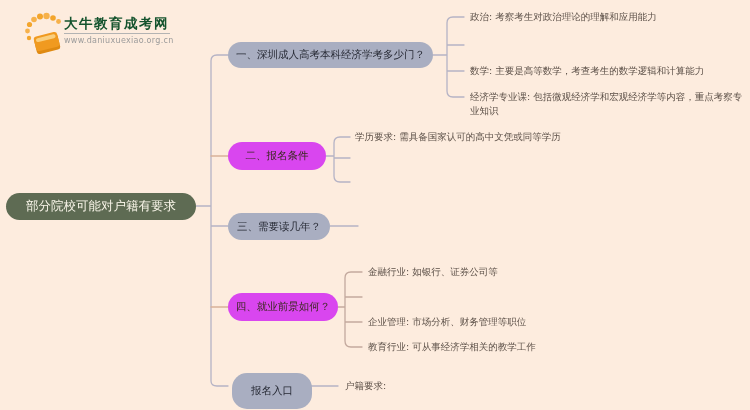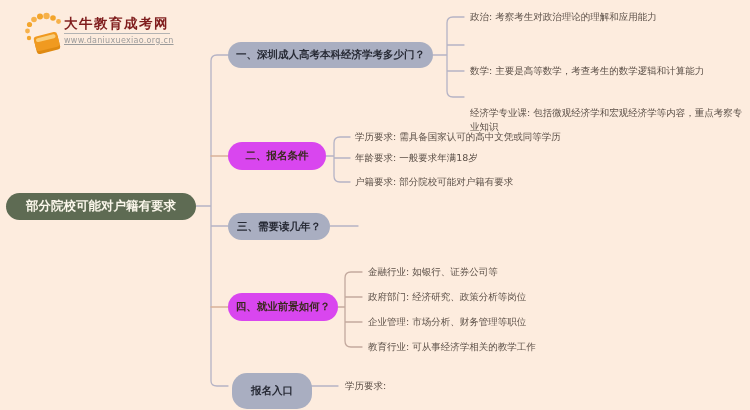--- a/index.html
+++ b/index.html
@@ -4,35 +4,35 @@
 <style>
   html,body { margin:0; padding:0; }
   .canvas {
     position:relative; width:750px; height:410px;
     background:#fdecde; overflow:hidden;
     font-family:"DejaVu Sans","Liberation Sans",sans-serif;
   }
   .lines { position:absolute; left:0; top:0; }
   .node {
     position:absolute; display:flex; align-items:center; justify-content:center;
-    border-radius:15px; font-weight:bold; font-size:10.5px;
+    border-radius:15px; font-weight:normal; font-size:10.5px;
     white-space:nowrap; box-sizing:border-box; padding:8px 8px;
   }
   .node.root { background:#5e6b53; color:#faf6ea; font-size:12.5px; border-radius:14px; }
   .node.blue { background:#a9aec1; color:#272a35; }
   .node.pink { background:#d946ef; color:#3a291f; }
   .leaf {
     position:absolute; font-size:9.5px; line-height:14px; color:#5c5048;
     white-space:nowrap;
   }
-  .leaf.wrap { white-space:normal;margin-top:16px; }
+  .leaf.wrap { white-space:normal; }
   .logo-title { position:absolute; left:64px; top:15px; font-size:13.5px; font-weight:bold;
-    color:#7f1d1d; letter-spacing:1.5px; }
+    color:#14532d; letter-spacing:1.5px; }
   .logo-divider { position:absolute; left:64px; top:33px; width:106px; height:1px; background:#b3b3b3; }
-  .logo-url { position:absolute; left:64px; top:36px; font-size:8px; color:#9b9b9b; letter-spacing:.3px;text-decoration:underline; }
+  .logo-url { position:absolute; left:64px; top:36px; font-size:8px; color:#9b9b9b; letter-spacing:.3px; }
 </style>
 </head>
 <body>
 
 <div class="canvas">
 
   <svg class="lines" width="750" height="410" viewBox="0 0 750 410" fill="none" stroke-linecap="round" stroke-linejoin="round">
 
     <path stroke="#b5b3c5" stroke-width="1.3" d="M196 206 H211 M211 61 V381 M211 61 Q211 55 217 55 H228 M211 381 Q211 386 217 386 H228 M211 226 H228"></path>
 
@@ -76,24 +76,21 @@
   <div class="node pink" style="left:228px;top:142px;width:98px;height:28px">二、报名条件</div>
   <div class="node blue" style="left:228px;top:213px;width:102px;height:27px">三、需要读几年？</div>
   <div class="node pink" style="left:228px;top:293px;width:110px;height:28px">四、就业前景如何？</div>
   <div class="node blue" style="left:232px;top:373px;width:80px;height:36px">报名入口</div>
 
   <div class="leaf" style="left:470px;top:10px">政治: 考察考生对政治理论的理解和应用能力</div>
   <div class="leaf" style="left:470px;top:64px">数学: 主要是高等数学，考查考生的数学逻辑和计算能力</div>
   <div class="leaf wrap" style="left:470px;top:90px;width:280px">经济学专业课: 包括微观经济学和宏观经济学等内容，重点考察专业知识</div>
 
   <div class="leaf" style="left:355px;top:130px">学历要求: 需具备国家认可的高中文凭或同等学历</div>
-  <div class="leaf" style="left:355px;top:151px">年龄要求: 一般要求年满18岁</div>
-  <div class="leaf" style="left:355px;top:175px">户籍要求: 部分院校可能对户籍有要求</div>
 
 
   <div class="leaf" style="left:368px;top:265px">金融行业: 如银行、证券公司等</div>
-  <div class="leaf" style="left:368px;top:290px">政府部门: 经济研究、政策分析等岗位</div>
   <div class="leaf" style="left:368px;top:315px">企业管理: 市场分析、财务管理等职位</div>
   <div class="leaf" style="left:368px;top:340px">教育行业: 可从事经济学相关的教学工作</div>
 
-  <div class="leaf" style="left:345px;top:379px">学历要求:</div>
+  <div class="leaf" style="left:345px;top:379px">户籍要求:</div>
 
 </div>
 
 </body></html>

